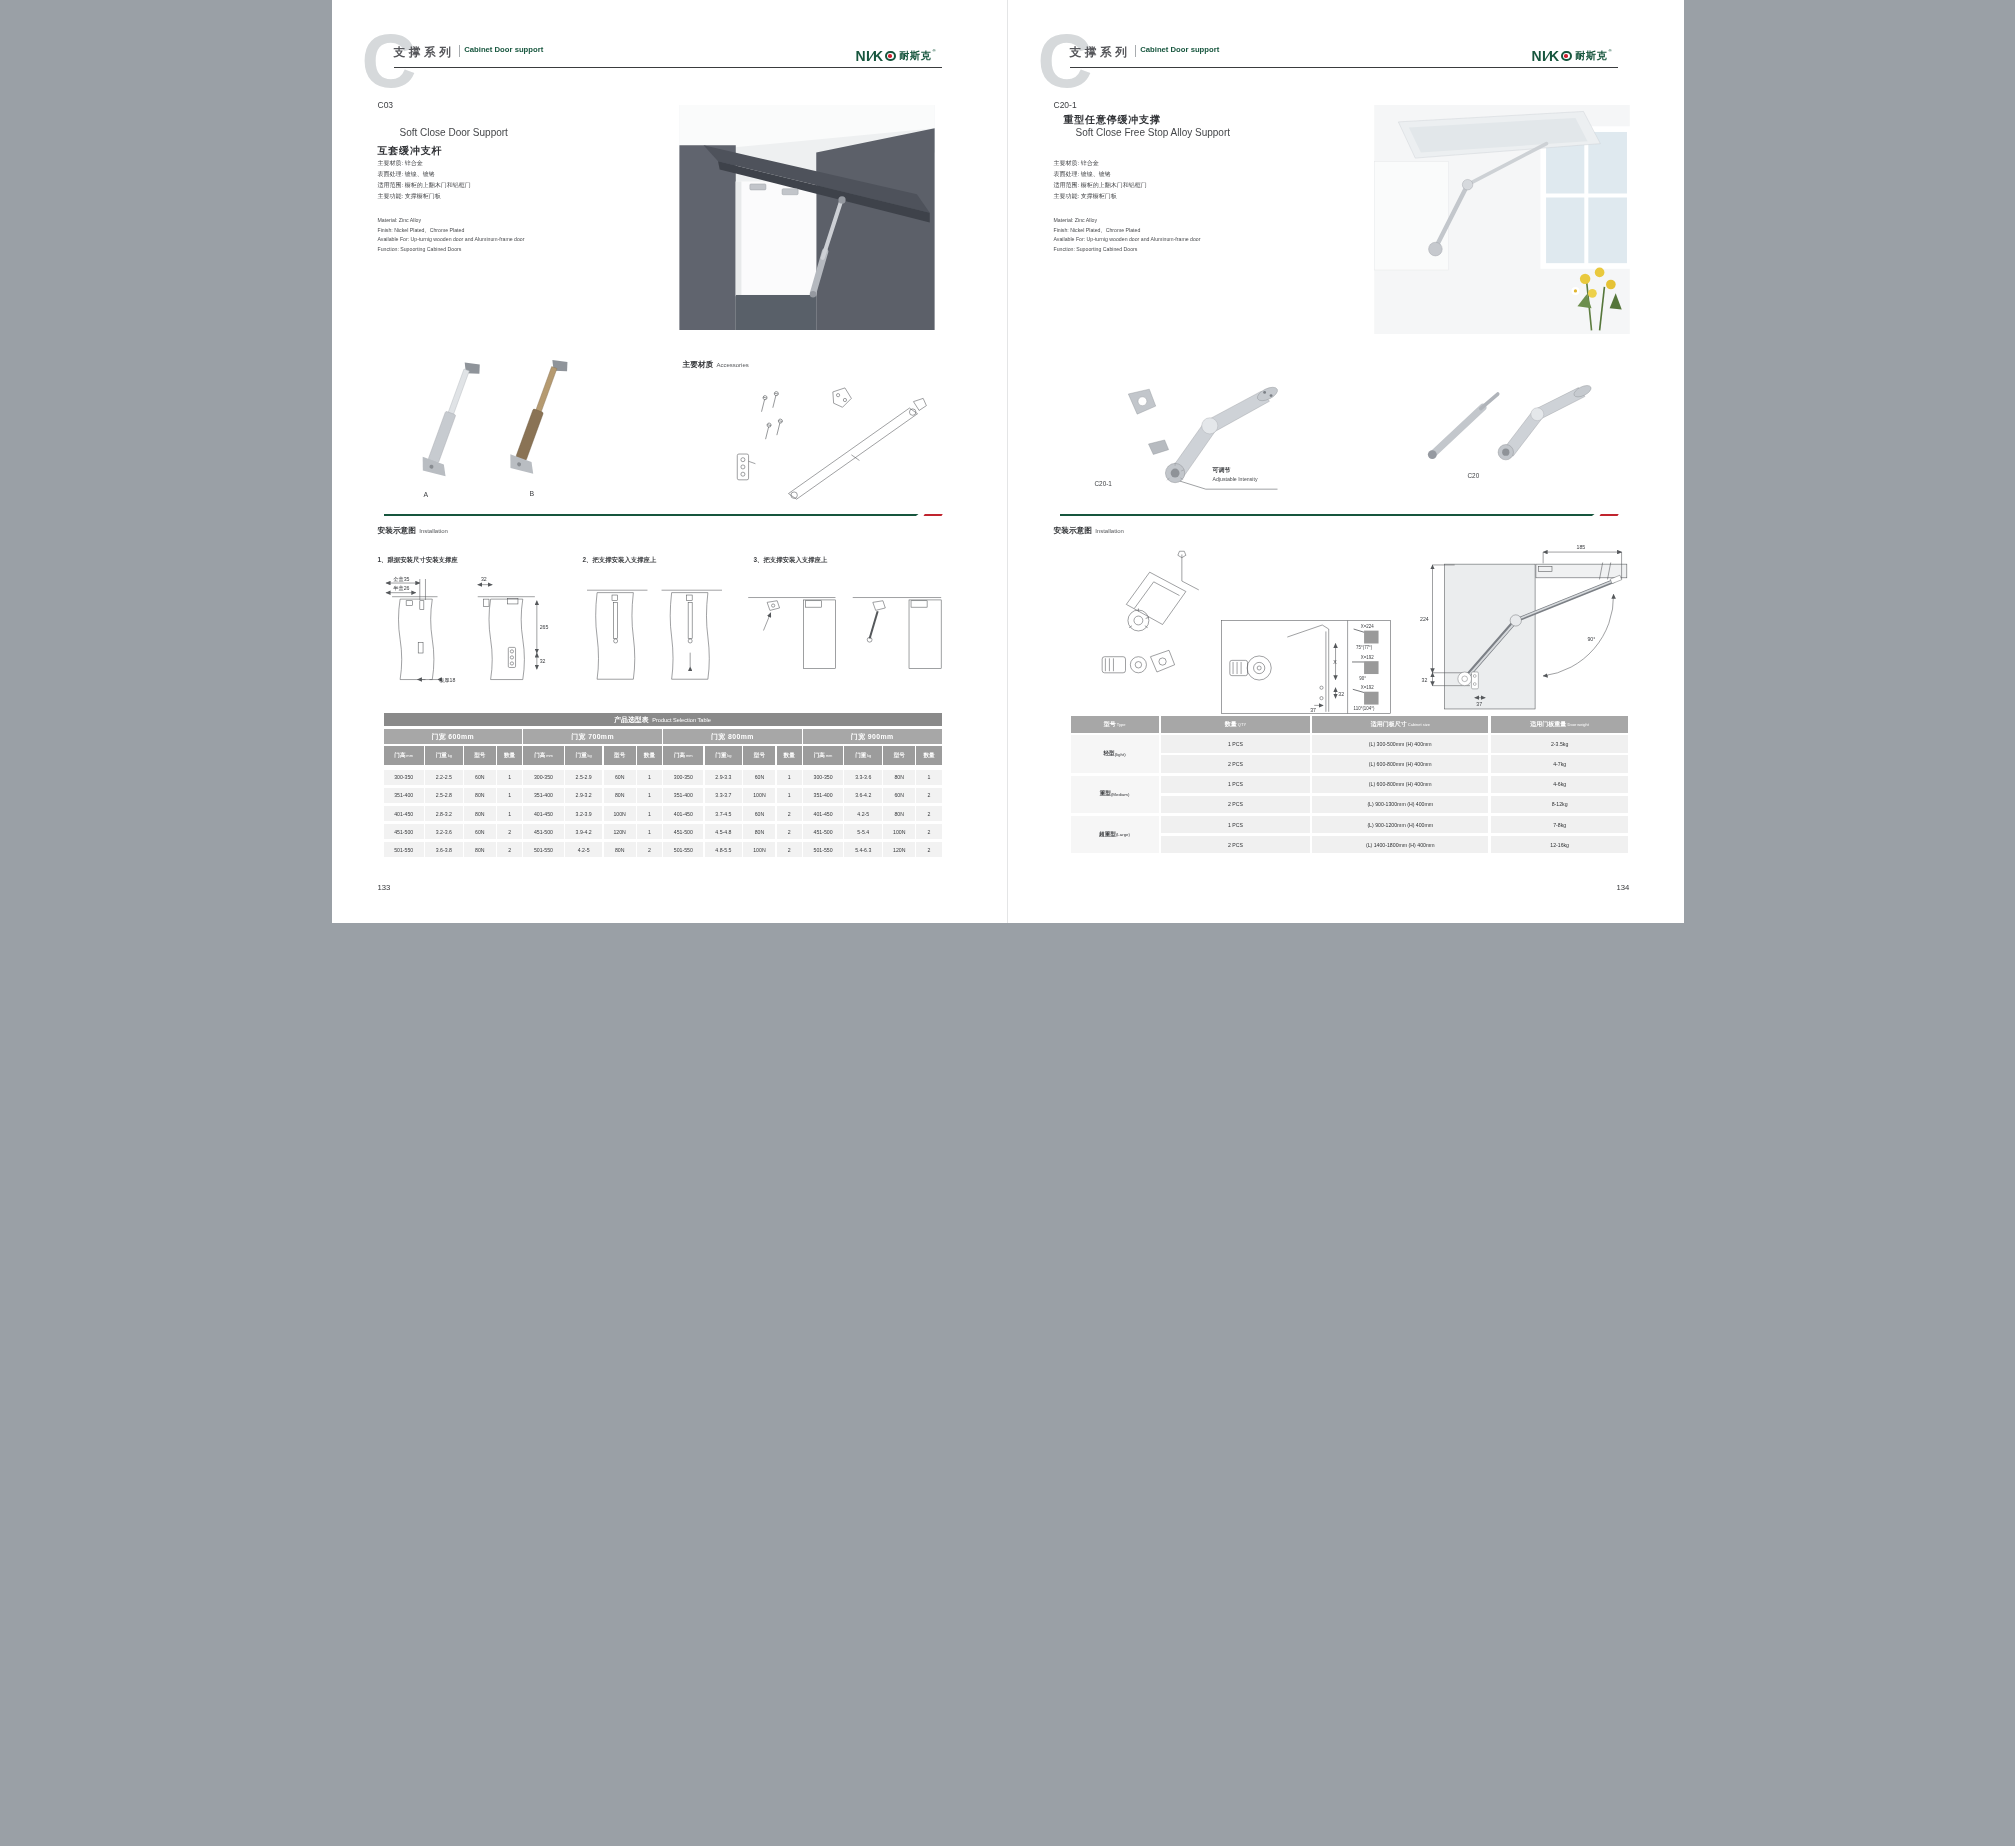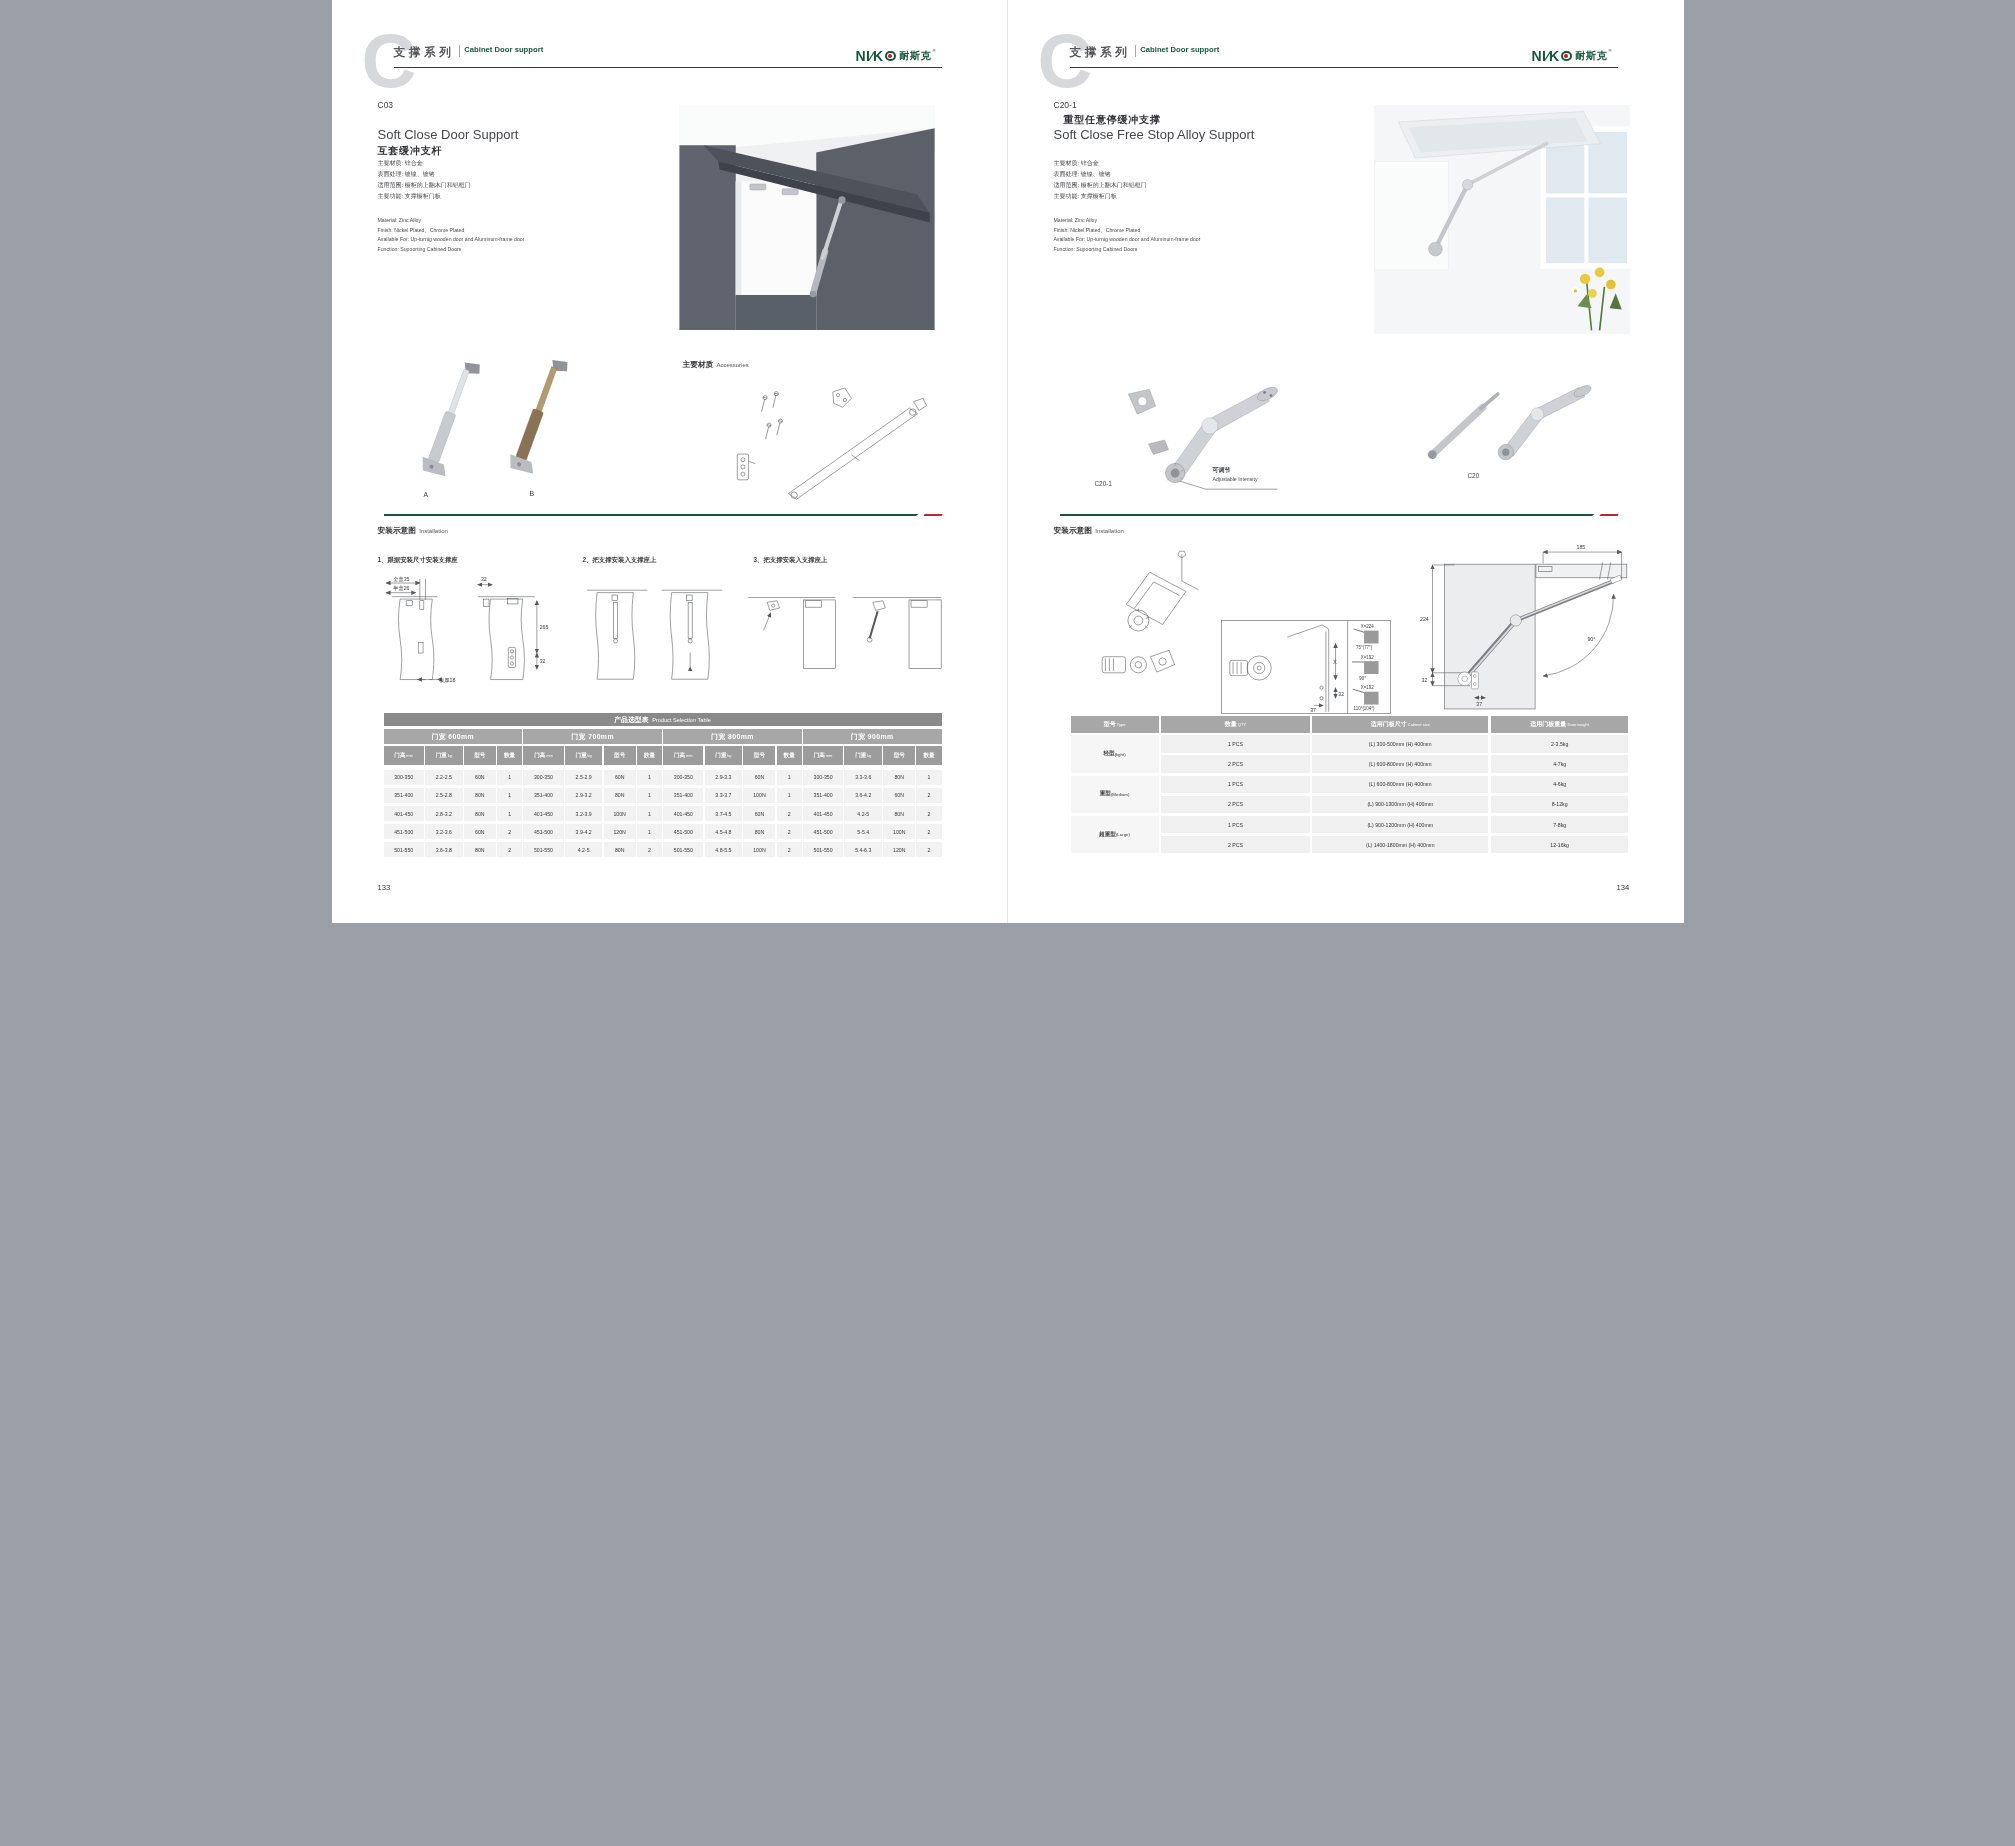--- a/index.html
+++ b/index.html
@@ -16,21 +16,21 @@
   .head-line{height:1.2px;background:#3a3c3e;}
   .logo{display:flex;align-items:center;color:#17563e;font-weight:bold;}
   .logo-latin{font-size:14px;letter-spacing:0.4px;}
   .logo-o{width:6.9px;height:6.9px;border:2px solid #17563e;border-radius:50%;position:relative;margin:0 1.2px;}
   .logo-o::after{content:"";position:absolute;left:1.6px;top:1.6px;width:3.6px;height:3.6px;border-radius:50%;background:#ce2030;}
   .logo-cn{font-size:10px;margin-left:2.4px;letter-spacing:0.8px;}
   .logo-reg{font-size:4.4px;align-self:flex-start;margin-left:0.8px;}
   
   .pcode{font-size:8.5px;color:#3b3d40;}
   .ptitle-cn{font-size:10px;font-weight:bold;color:#303236;letter-spacing:0.8px;}
-  .ptitle-en{font-size:13px;color:#45474a;}
+  .ptitle-en{font-size:10px;color:#45474a;margin-left:22px;}
   .specs{font-size:6px;line-height:11px;color:#404245;}
   .specs-en{font-size:5.2px;line-height:9.7px;color:#4a4c4f;}
   .sec-label{display:flex;align-items:baseline;gap:3.2px;}
   .sec-cn{font-size:7.7px;font-weight:bold;color:#35373a;}
   .sec-en{font-size:6px;color:#55575a;}
   .step-label{font-size:6.4px;font-weight:bold;color:#3b3d40;}
   .var-label{font-size:6.9px;color:#3b3d40;}
   .small-label{font-size:6.4px;color:#3b3d40;}
   .callout-cn{font-size:6px;font-weight:bold;color:#3b3d40;}
   .callout-en{font-size:5.2px;color:#4a4c4f;}

